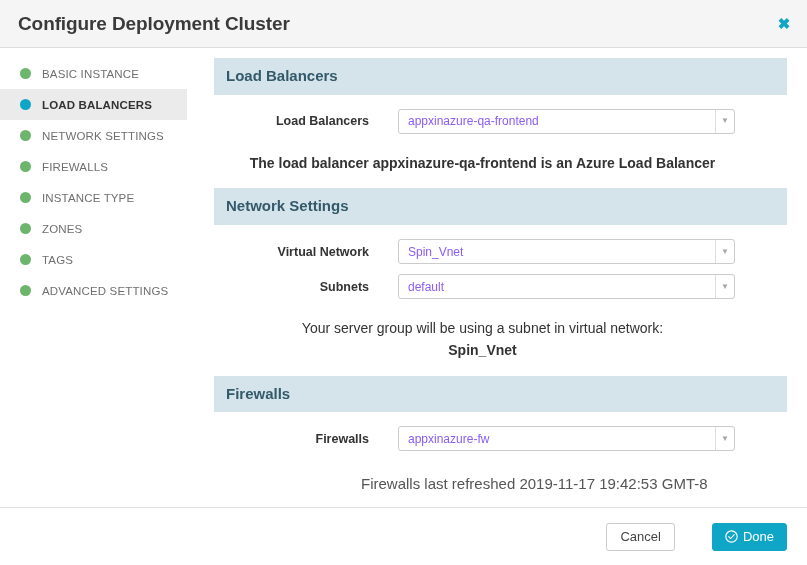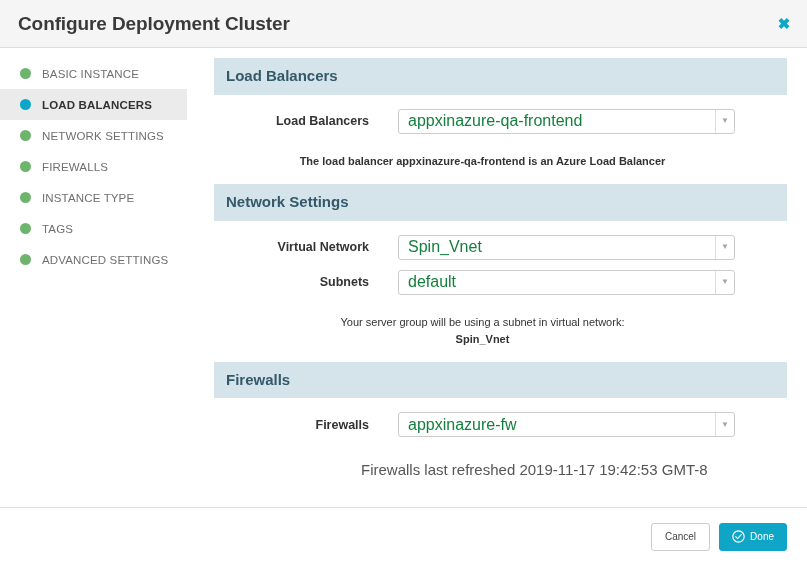--- a/index.html
+++ b/index.html
@@ -123,35 +123,35 @@
     border-radius: 3px;
     background: #ffffff;
     display: flex; align-items: stretch;
     cursor: pointer;
     overflow: hidden;
   }
   .select-value {
     flex: 1 1 auto;
     display: flex; align-items: center;
     padding-left: 9px;
-    font-size: 16px;
-    color: #15803d;
+    font-size: 12px;
+    color: #8b5cf6;
     white-space: nowrap; overflow: hidden;
   }
   .select-caret {
     width: 19px; flex: 0 0 19px;
     border-left: 1px solid #dddddd;
     display: flex; align-items: center; justify-content: center;
     color: #a6a6a6;
     font-size: 8px;
     line-height: 1;
   }
   .helper {
     text-align: center;
-    font-size: 11px;
+    font-size: 14px;
     color: #333333;
     font-weight: bold;
     padding: 9px 40px 14px 4px;
     line-height: 1.55;
   }
   .helper .normal { font-weight: normal; }
   .helper .line { display: block; }
   .helper.small {
     font-size: 15px;
     font-weight: normal;
@@ -167,25 +167,26 @@
     height: 58px;
     border-top: 1px solid #e0e0e0;
     background: #ffffff;
     display: flex; align-items: center; justify-content: flex-end;
     padding-right: 20px;
     gap: 9px;
   }
   .btn {
     height: 28px;
     border-radius: 3px;
-    font-size: 10px;
+    font-size: 13px;
     display: inline-flex; align-items: center; justify-content: center;
     cursor: pointer;
     padding: 0 13px;
     line-height: 1;
+    margin-left: 28px;
   }
   .btn-cancel {
     background: #ffffff;
     border: 1px solid #cccccc;
     color: #444444;
   }
   .btn-done {
     background: #0fa5c6;
     border: 1px solid #0fa5c6;
     color: #ffffff;
@@ -224,20 +225,24 @@
         <span class="dot"></span>
         <span>NETWORK SETTINGS</span>
       </div>
       <div class="nav-item">
         <span class="dot"></span>
         <span>FIREWALLS</span>
       </div>
       <div class="nav-item">
         <span class="dot"></span>
         <span>INSTANCE TYPE</span>
+      </div>
+      <div class="nav-item">
+        <span class="dot"></span>
+        <span>ZONES</span>
       </div>
       <div class="nav-item">
         <span class="dot"></span>
         <span>TAGS</span>
       </div>
       <div class="nav-item">
         <span class="dot"></span>
         <span>ADVANCED SETTINGS</span>
       </div>
     </div>

